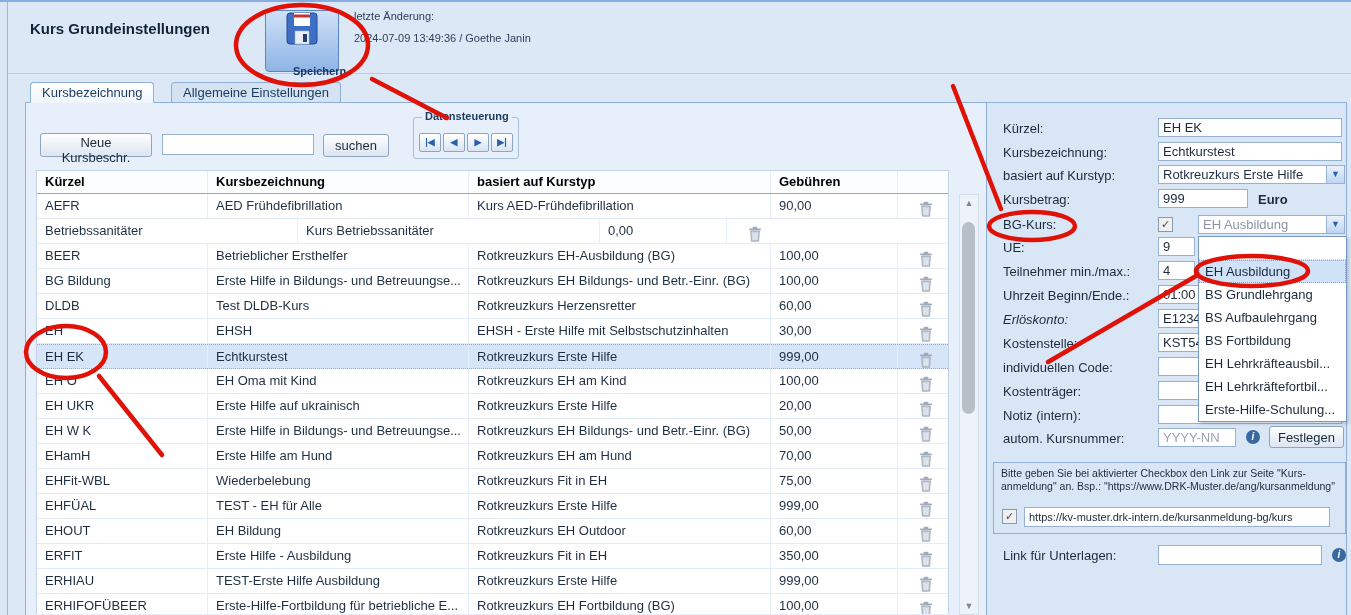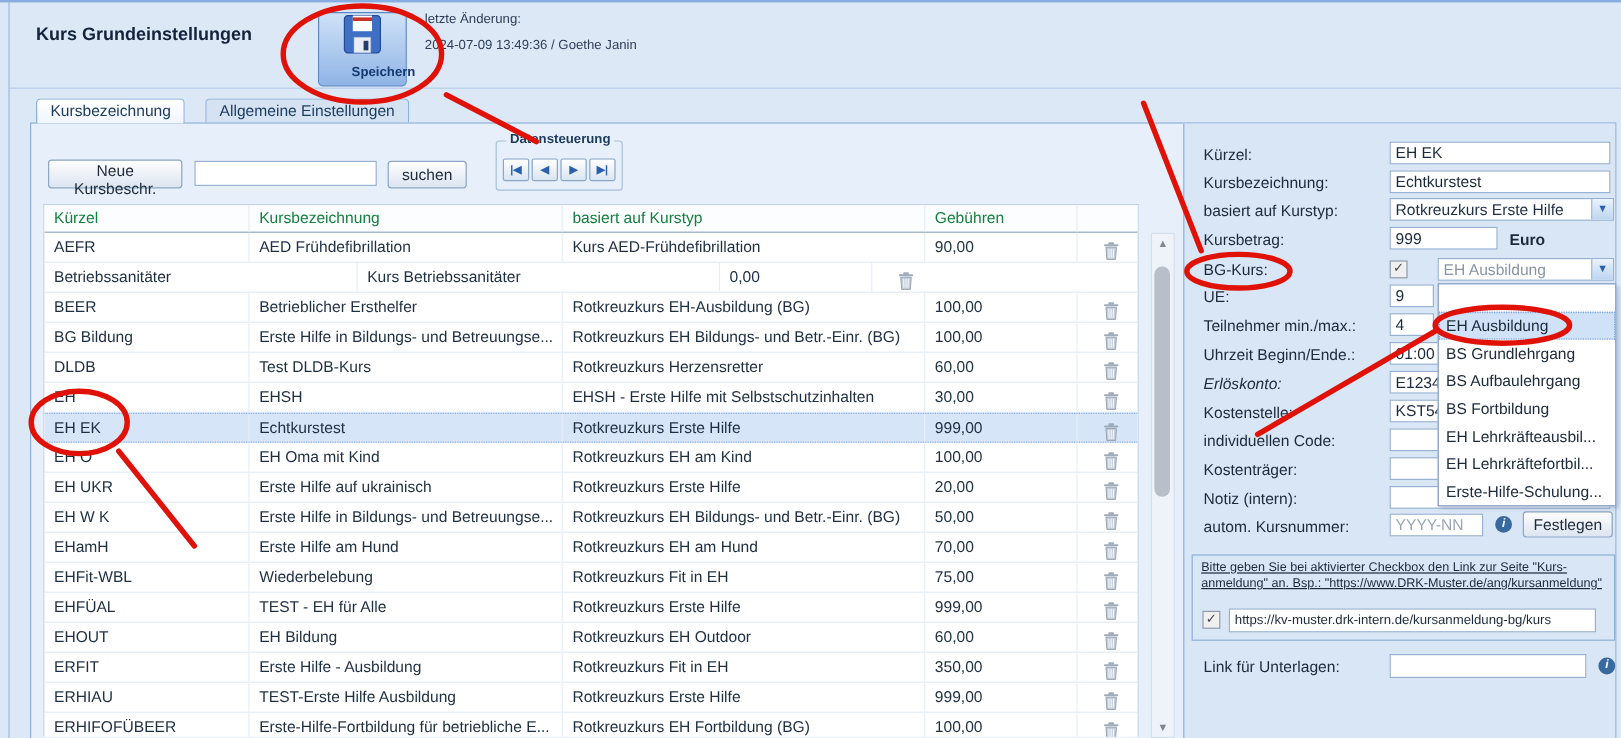--- a/index.html
+++ b/index.html
@@ -8,21 +8,21 @@
   #stage{position:relative;width:1351px;height:615px;overflow:hidden;}
   .abs{position:absolute;}
   
   .topline{left:0;top:0;width:1351px;height:2px;background:#86ace0;}
   .leftline{left:7px;top:2px;width:1px;height:613px;background:#9cb8dc;}
   .hline{left:8px;top:73px;width:1343px;height:1px;background:#b7cde9;}
   
   .title{left:30px;top:20px;font-size:15px;font-weight:bold;color:#14233c;}
   .savebtn{left:265px;top:10px;width:72px;height:60px;border:1px solid #5a86c5;border-radius:4px;
      background:linear-gradient(#cfe1f7,#8fb4e6);text-align:center;cursor:pointer;}
-  .savebtn .lbl{display:block;margin-top:2px;font-size:11px;font-weight:bold;color:#153a70;padding-left:27px;}
+  .savebtn .lbl{display:block;margin-top:14px;font-size:11px;font-weight:bold;color:#153a70;padding-left:27px;}
   .lastchg1{left:354px;top:10px;font-size:11px;color:#30405a;}
   .lastchg2{left:354px;top:32px;font-size:11px;color:#30405a;}
   
   .tab{top:82px;height:20px;line-height:20px;padding:0 11px;font-size:13px;color:#1b3a5e;
        border:1px solid #8eb0d7;border-bottom:none;border-radius:4px 4px 0 0;cursor:pointer;}
   .tab.active{background:linear-gradient(#ffffff,#f0f6fd);z-index:3;}
   .tab.inactive{background:#d5e2f2;margin-left:18px;}
   
   .panel{left:25px;top:102px;width:1320px;height:513px;border:1px solid #8eb0d7;background:#e7effa;}
   .rightpanel{left:986px;top:103px;width:359px;height:512px;background:#d9e6f6;border-left:1px solid #8eb0d7;}
@@ -34,21 +34,21 @@
   input::placeholder{color:#9aa4b2;}
   .fieldset{border:1px solid #a8c0dc;border-radius:3px;}
   .legend{position:absolute;left:8px;top:-8px;background:#e7effa;padding:0 3px;
        font-size:11px;font-weight:bold;color:#1b3a5e;}
   .navbtn{width:20px;height:17px;margin-right:2px;display:inline-block;font-size:9px;line-height:16px;
        font-weight:bold;color:#2b5fae;background:linear-gradient(#ffffff,#d9e4f2);
        border:1px solid #8da6c4;border-radius:2px;text-align:center;cursor:pointer;}
   
   .tablewrap{left:36px;top:170px;width:911px;height:443px;background:#fff;overflow:hidden;
        border:1px solid #c4d4e8;border-bottom:none;}
-  .thead{display:flex;height:22px;line-height:22px;font-weight:normal;font-size:13px;color:#15803d;
+  .thead{display:flex;height:22px;line-height:22px;font-weight:bold;font-size:13px;color:#000000;
        background:#fbfdff;border-bottom:1px solid #93a9c4;}
   .trow{display:flex;height:24px;line-height:24px;font-size:13px;border-bottom:1px solid #e3ecf6;cursor:pointer;}
   .trow.selected{background:#d6e5f8;border-top:1px dotted #86aedd;border-bottom:1px dotted #86aedd;height:23px;line-height:23px;}
   .c1{width:171px;} .c2{width:261px;} .c3{width:302px;} .c4{width:127px;} .c5{width:48px;text-align:center;}
   .cell{padding-left:8px;box-sizing:border-box;white-space:nowrap;overflow:hidden;border-right:1px solid #e6eef7;}
   .c5{border-right:none;}
   .trash{display:inline-block;vertical-align:middle;margin-top:4px;}
   
   .sbar{left:959px;top:194px;width:18px;height:419px;background:#eef3fa;border:1px solid #d4dfec;}
   .sarrow{position:absolute;left:0;width:18px;height:16px;color:#7d8694;font-size:9px;line-height:16px;text-align:center;cursor:pointer;}
@@ -64,21 +64,21 @@
        text-align:center;color:#4a4a4a;cursor:pointer;box-sizing:content-box;}
   .dd{left:1198px;top:236px;width:147px;background:#fff;border:1px solid #7a96c2;z-index:20;
       box-shadow:2px 2px 3px rgba(60,80,120,.25);}
   .dd-blank{height:22px;border-bottom:1px dotted #c2d4ea;cursor:pointer;}
   .dd-item{height:23px;line-height:23px;padding-left:6px;font-size:13px;color:#1c2a3a;
       white-space:nowrap;overflow:hidden;cursor:pointer;}
   .dd-item.sel-item{background:#cfe2f7;outline:1px dotted #7ea6d8;outline-offset:-1px;}
   .info{width:14px;height:14px;border-radius:50%;background:#38699f;color:#fff;
       font-size:10px;line-height:14px;font-weight:bold;text-align:center;font-style:italic;}
   .notice{left:993px;top:462px;width:351px;height:70px;border:1px solid #8eb0d7;}
-  .notice .txt{position:absolute;left:7px;top:4px;font-size:10.5px;color:#1c2a3a;line-height:13px;text-decoration:underline;}
+  .notice .txt{position:absolute;left:7px;top:4px;font-size:10.5px;color:#1c2a3a;line-height:13px;}
   
   #overlay{position:absolute;left:0;top:0;z-index:99;pointer-events:none;}
 </style>
 </head>
 <body>
 
 <div id="stage">
 
   <div class="abs topline"></div>
   <div class="abs leftline"></div>

